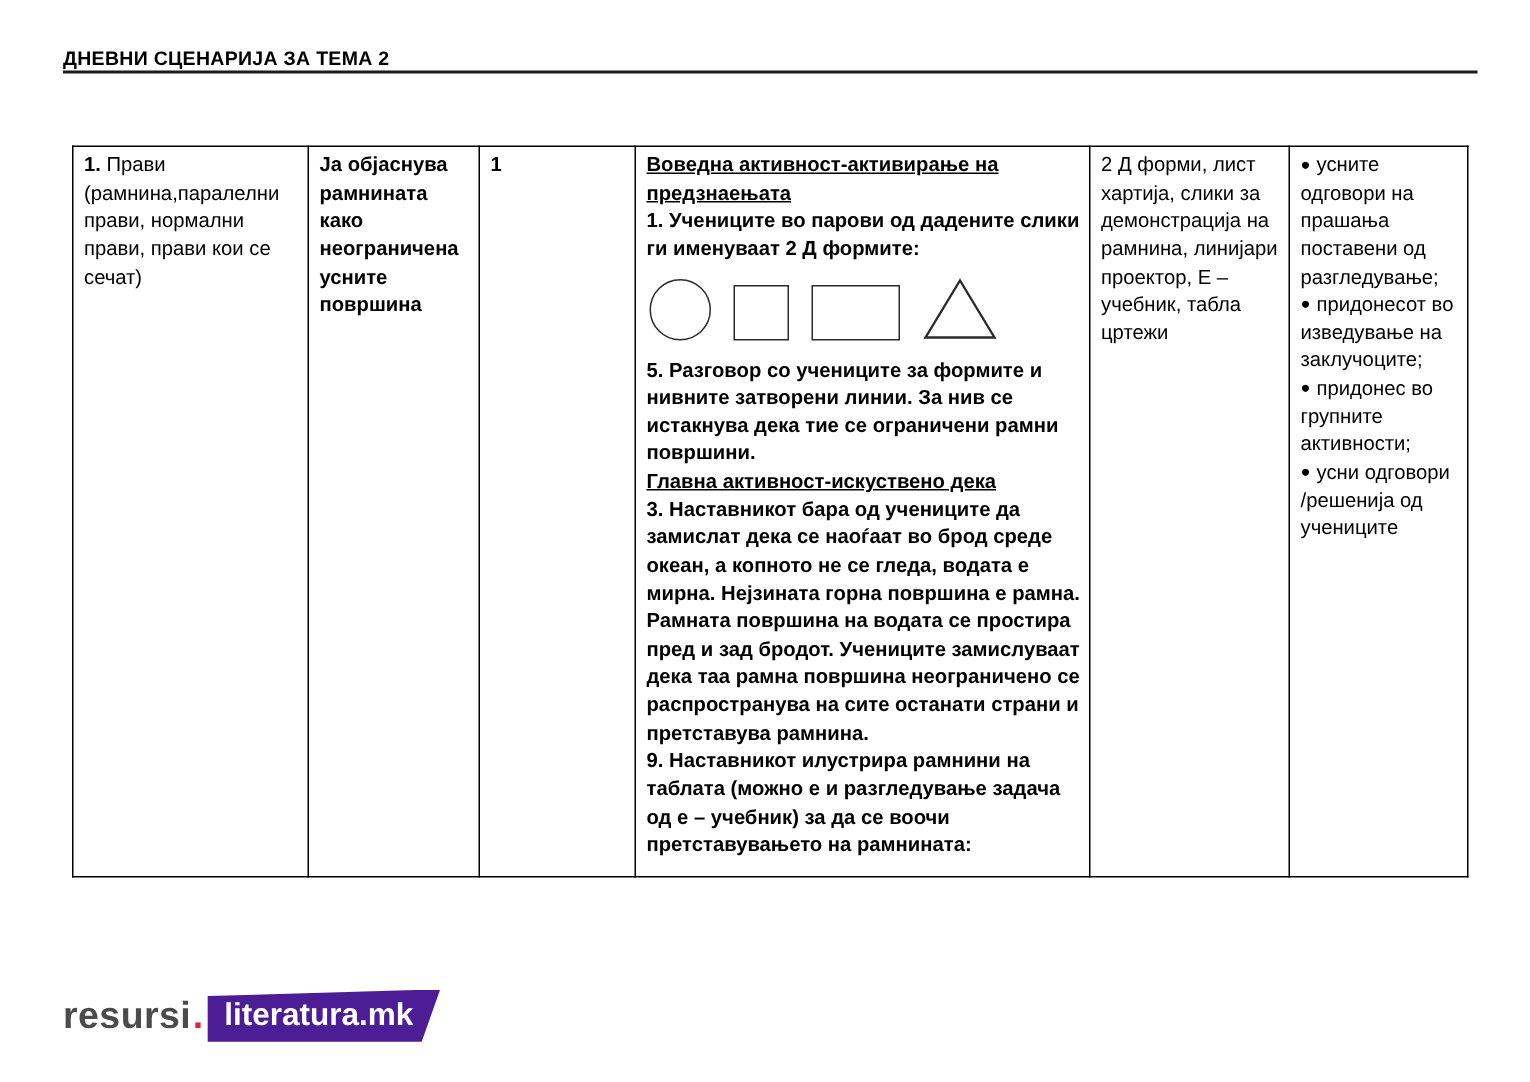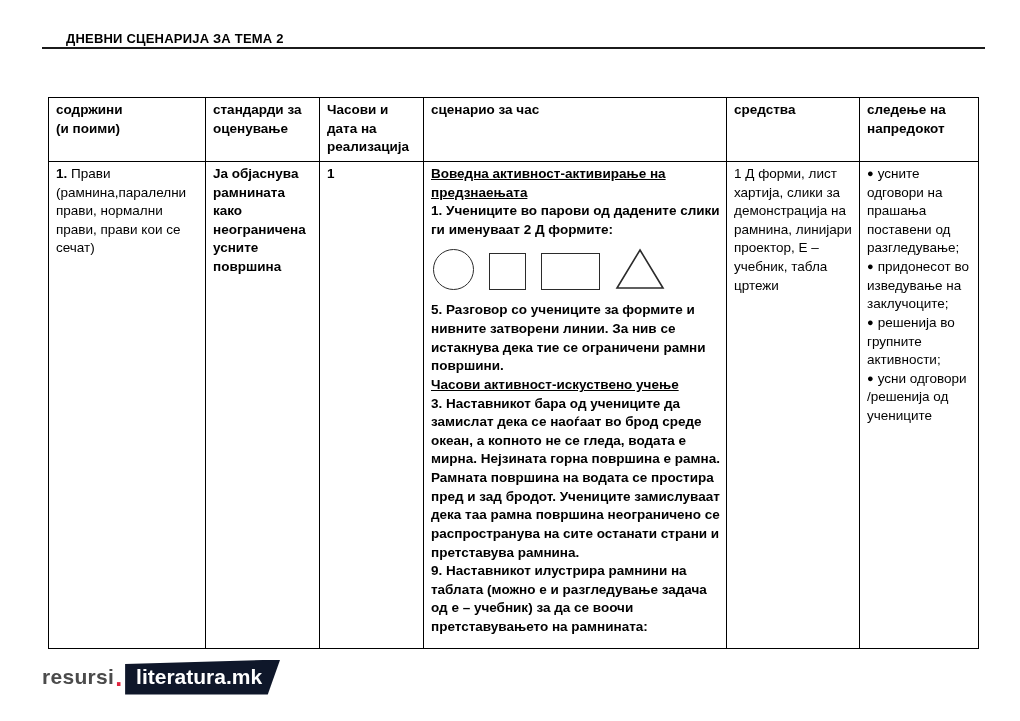--- a/index.html
+++ b/index.html
@@ -3,21 +3,21 @@
 <meta charset="utf-8">
 <style>
   html,body { margin:0; padding:0; }
   body {
     width:1020px; height:721px; background:#ffffff; position:relative;
     font-family:"Liberation Sans", sans-serif; color:#000;
     overflow:hidden;
   }
   .doc-title {
     position:absolute; left:42px; top:31px;
-    font-size:13px; font-weight:bold; letter-spacing:0.2px;margin-left:24px;
+    font-size:13px; font-weight:bold; letter-spacing:0.2px;
   }
   .title-rule {
     position:absolute; left:42px; top:47px; width:943px; height:0;
     border-top:2px solid #1b1b1b;
   }
   table.main {
     position:absolute; left:48px; top:97px; width:930px;
     border-collapse:collapse; table-layout:fixed;
   }
   table.main th, table.main td {
@@ -39,21 +39,21 @@
   .shape-circle { width:41px; height:41px; border:1.6px solid #2b2b2b; border-radius:50%; box-sizing:border-box; }
   .shape-square { width:37px; height:37px; border:1.6px solid #2b2b2b; box-sizing:border-box; }
   .shape-rect   { width:59px; height:37px; border:1.6px solid #2b2b2b; box-sizing:border-box; }
   .shape-tri    { width:50px; height:42px; display:block; }
   .bullet-item { margin:0; }
   .bullet-glyph { font-size:11px; margin-right:4px; position:relative; top:-1px; }
   .footer-logo {
     position:absolute; left:42px; top:657px;
     display:flex; align-items:center; height:40px;
   }
-  .logo-dark { font-size:21px; font-weight:bold; letter-spacing:0.3px; }
+  .logo-dark { font-size:25px; font-weight:bold; letter-spacing:0.3px; }
   .logo-dot  { font-size:25px; font-weight:bold; margin:0 1px 0 1px; }
   .logo-badge {
     font-size:21px; font-weight:bold; color:#fff;
     padding:5px 18px 6px 11px; margin-left:2px;
     clip-path:polygon(0 13%, 100% 0, 92% 100%, 0 100%);
   }
 </style>
 </head>
 <body>
 
@@ -63,57 +63,48 @@
 <table class="main">
   <colgroup>
     <col style="width:157px">
       <col style="width:114px">
       <col style="width:104px">
     <col style="width:303px">
       <col style="width:133px">
       <col style="width:119px">
   </colgroup>
   <tbody>
-      <tr>
-    <th>содржини
-(и поими)</th>
-    <th>стандарди за оценување</th>
-    <th>Часови и дата на реализација</th>
-    <th>сценарио за час</th>
-    <th>средства</th>
-    <th>следење на напредокот</th>
-  </tr>
   <tr>
     <td class="body-cell"><span class="cell-bold">1.</span><span> Прави (рамнина,паралелни прави, нормални прави, прави кои се сечат)</span></td>
     <td class="body-cell cell-bold">Ја објаснува рамнината како неограничена усните површина</td>
     <td class="body-cell hours-cell">1</td>
     <td class="body-cell">
           <div class="para b">Воведна активност-активирање на предзнаењата</div>
           <div class="para">1. Учениците во парови од дадените слики ги именуваат 2 Д формите:</div>
           <div class="shape-row">
             <div class="shape-circle"></div>
             <div class="shape-square"></div>
             <div class="shape-rect"></div>
             <svg class="shape-tri" viewBox="0 0 50 42">
               <polygon points="25,2 48,40 2,40" fill="none" stroke="#2b2b2b" stroke-width="1.6"></polygon>
             </svg>
           </div>
           <div class="para">5. Разговор со учениците за формите и нивните затворени линии. За нив се истакнува дека тие се ограничени рамни површини.</div>
-          <div class="para b">Часови активност-искуствено учење</div>
+          <div class="para b">Главна активност-искуствено дека</div>
           <div class="para">3. Наставникот бара од учениците да замислат дека се наоѓаат во брод среде океан, а копното не се гледа, водата е мирна. Нејзината горна површина е рамна. Рамната површина на водата се простира пред и зад бродот. Учениците замислуваат дека таа рамна површина неограничено се распространува на сите останати страни и претставува рамнина.</div>
           <div class="para">9. Наставникот илустрира рамнини на таблата (можно е и разгледување задача од е – учебник) за да се воочи претставувањето на рамнината:</div>
         </td>
-    <td class="body-cell">1 Д форми, лист хартија, слики за демонстрација на рамнина, линијари проектор, Е – учебник, табла цртежи</td>
+    <td class="body-cell">2 Д форми, лист хартија, слики за демонстрација на рамнина, линијари проектор, Е – учебник, табла цртежи</td>
     <td class="body-cell">
           <div class="bullet-item"><span class="bullet-glyph">●</span><span>усните одговори на прашања поставени од разгледување;</span></div>
           <div class="bullet-item"><span class="bullet-glyph">●</span><span>придонесот во изведување на заклучоците;</span></div>
-          <div class="bullet-item"><span class="bullet-glyph">●</span><span>решенија во групните активности;</span></div>
+          <div class="bullet-item"><span class="bullet-glyph">●</span><span>придонес во групните активности;</span></div>
           <div class="bullet-item"><span class="bullet-glyph">●</span><span>усни одговори /решенија од учениците</span></div>
         </td>
   </tr>
 </tbody>
   </table>
 
 <div class="footer-logo">
   <span class="logo-dark" style="color: rgb(75, 75, 75);">resursi</span>
   <span class="logo-dot" style="color: rgb(224, 36, 62);">.</span>
-  <span class="logo-badge" style="background: #0f172a;">literatura.mk</span>
+  <span class="logo-badge" style="background: #4c1d95;">literatura.mk</span>
 </div>
 
 </body></html>

